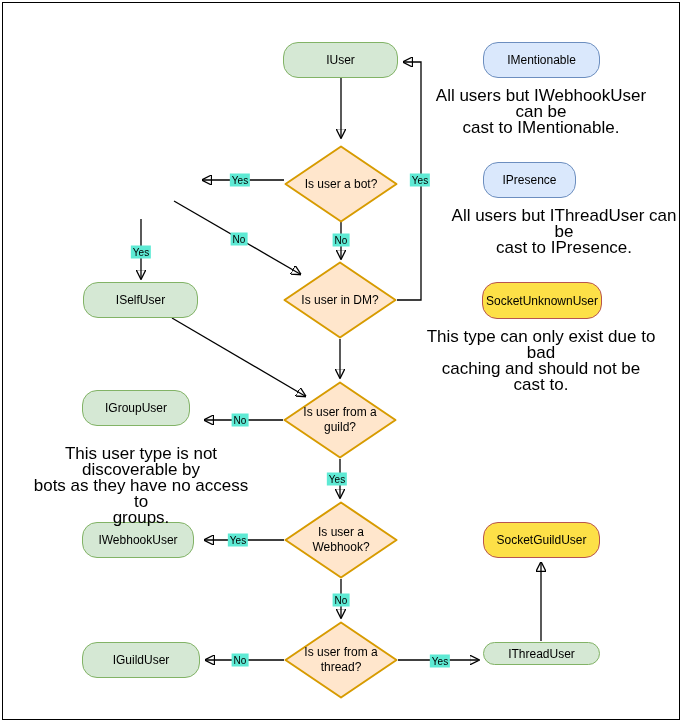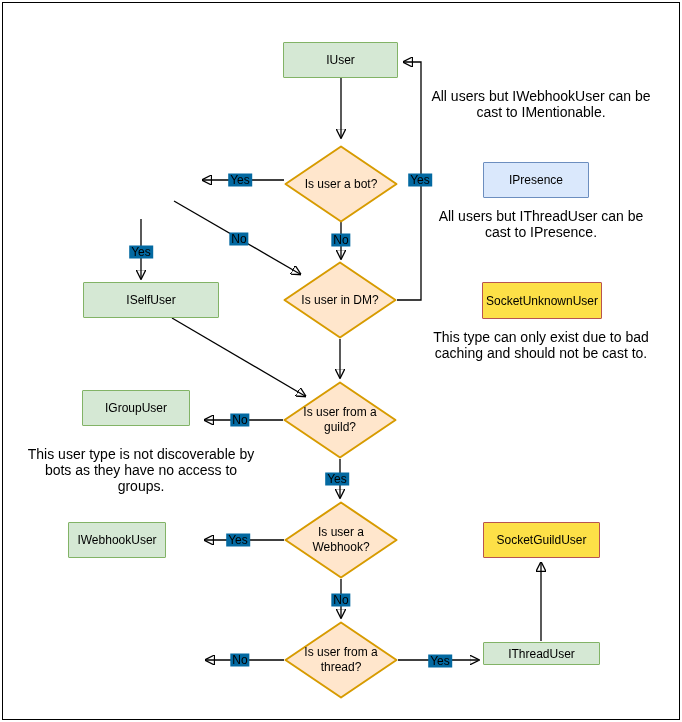--- a/index.html
+++ b/index.html
@@ -5,39 +5,39 @@
   html,body{margin:0;padding:0;background:#ffffff;}
   .canvas{
     position:relative;width:682px;height:722px;background:#ffffff;overflow:hidden;
     font-family:"Liberation Sans","DejaVu Sans",sans-serif;color:#000;
   }
   .frame{position:absolute;left:2px;top:2px;right:2px;bottom:2px;border:1px solid #000;pointer-events:none;}
   .edges{position:absolute;left:0;top:0;width:682px;height:722px;}
   .edges path{fill:none;stroke:#000;stroke-width:1.3px;}
   .node{
     position:absolute;display:flex;align-items:center;justify-content:center;
-    font-size:12px;border-radius:1px;border:1px solid;box-sizing:border-box;text-align:center;
+    font-size:12px;border-radius:15px;border:1px solid;box-sizing:border-box;text-align:center;
   }
   .node.green{background:#d5e8d4;border-color:#82b366;}
   .node.blue{background:#dae8fc;border-color:#6c8ebf;}
   .node.red{background:#fde047;border-color:#b85450;}
   .diamond{position:absolute;}
   .diamond svg{position:absolute;left:0;top:0;width:100%;height:100%;}
   .diamond polygon{fill:#ffe6cc;stroke:#d79b00;stroke-width:2;stroke-linejoin:round;}
   .dlabel{
     position:absolute;left:0;top:0;width:100%;height:100%;
     display:flex;align-items:center;justify-content:center;text-align:center;
     font-size:12px;line-height:15px;white-space:pre-line;
   }
   .elabel{
     position:absolute;transform:translate(-50%,-50%);
-    background:#0369a1;padding:0 2px;font-size:12px;line-height:13px;
+    background:#5eead4;padding:0 2px;font-size:10px;line-height:13px;
   }
   .note{
-    position:absolute;text-align:center;font-size:14px;line-height:16px;white-space:pre-line;
+    position:absolute;text-align:center;font-size:17px;line-height:16px;white-space:pre-line;
   }
 </style>
 </head>
 <body>
 
 <div class="canvas">
   <div class="frame"></div>
 
   <svg class="edges">
     <defs>
@@ -56,26 +56,28 @@
     <path d="M283,420 L205,420" marker-end="url(#arr)"></path>
     <path d="M340,459 L340,497" marker-end="url(#arr)"></path>
     <path d="M284,540 L205,540" marker-end="url(#arr)"></path>
     <path d="M341,579 L341,617" marker-end="url(#arr)"></path>
     <path d="M284,660 L206,660" marker-end="url(#arr)"></path>
     <path d="M398,660 L478,660" marker-end="url(#arr)"></path>
     <path d="M541,641 L541,563" marker-end="url(#arr)"></path>
   </svg>
 
   <div class="node green" style="left:283px;top:42px;width:115px;height:36px">IUser</div>
-  <div class="node blue" style="left:483px;top:162px;width:106px;height:36px">IPresence</div>
+  <div class="node blue" style="left:483px;top:42px;width:117px;height:36px">IMentionable</div>
+  <div class="node blue" style="left:483px;top:162px;width:93px;height:36px">IPresence</div>
   <div class="node red" style="left:482px;top:282px;width:120px;height:37px">SocketUnknownUser</div>
-  <div class="node green" style="left:83px;top:282px;width:136px;height:36px">ISelfUser</div>
+  <div class="node green" style="left:83px;top:282px;width:115px;height:36px">ISelfUser</div>
   <div class="node green" style="left:82px;top:390px;width:108px;height:36px">IGroupUser</div>
-  <div class="node green" style="left:68px;top:522px;width:98px;height:36px">IWebhookUser</div>
+  <div class="node green" style="left:82px;top:522px;width:112px;height:36px">IWebhookUser</div>
   <div class="node red" style="left:483px;top:522px;width:117px;height:36px">SocketGuildUser</div>
+  <div class="node green" style="left:82px;top:642px;width:118px;height:36px">IGuildUser</div>
   <div class="node green" style="left:483px;top:642px;width:117px;height:23px">IThreadUser</div>
 
   <div class="diamond" style="left:284px;top:145px;width:114px;height:78px">
     <svg viewBox="0 0 114 78">
         <polygon points="57,1.5 112.5,39 57,76.5 1.5,39"></polygon>
       </svg>
     <div class="dlabel">Is user a bot?</div>
   </div>
   <div class="diamond" style="left:283px;top:261px;width:114px;height:78px">
     <svg viewBox="0 0 114 78">
@@ -112,20 +114,20 @@
   <span class="elabel" style="left:141px;top:252px">Yes</span>
   <span class="elabel" style="left:240px;top:420px">No</span>
   <span class="elabel" style="left:337px;top:479px">Yes</span>
   <span class="elabel" style="left:238px;top:540px">Yes</span>
   <span class="elabel" style="left:341px;top:600px">No</span>
   <span class="elabel" style="left:240px;top:660px">No</span>
   <span class="elabel" style="left:440px;top:661px">Yes</span>
 
   <div class="note" style="left:426px;top:88px;width:230px">All users but IWebhookUser can be
 cast to IMentionable.</div>
-  <div class="note" style="left:426px;top:208px;width:230px">All users but IThreadUser can be
+  <div class="note" style="left:449px;top:208px;width:230px">All users but IThreadUser can be
 cast to IPresence.</div>
   <div class="note" style="left:426px;top:329px;width:230px">This type can only exist due to bad
 caching and should not be cast to.</div>
   <div class="note" style="left:26px;top:446px;width:230px">This user type is not discoverable by
 bots as they have no access to
 groups.</div>
 </div>
 
 </body></html>

